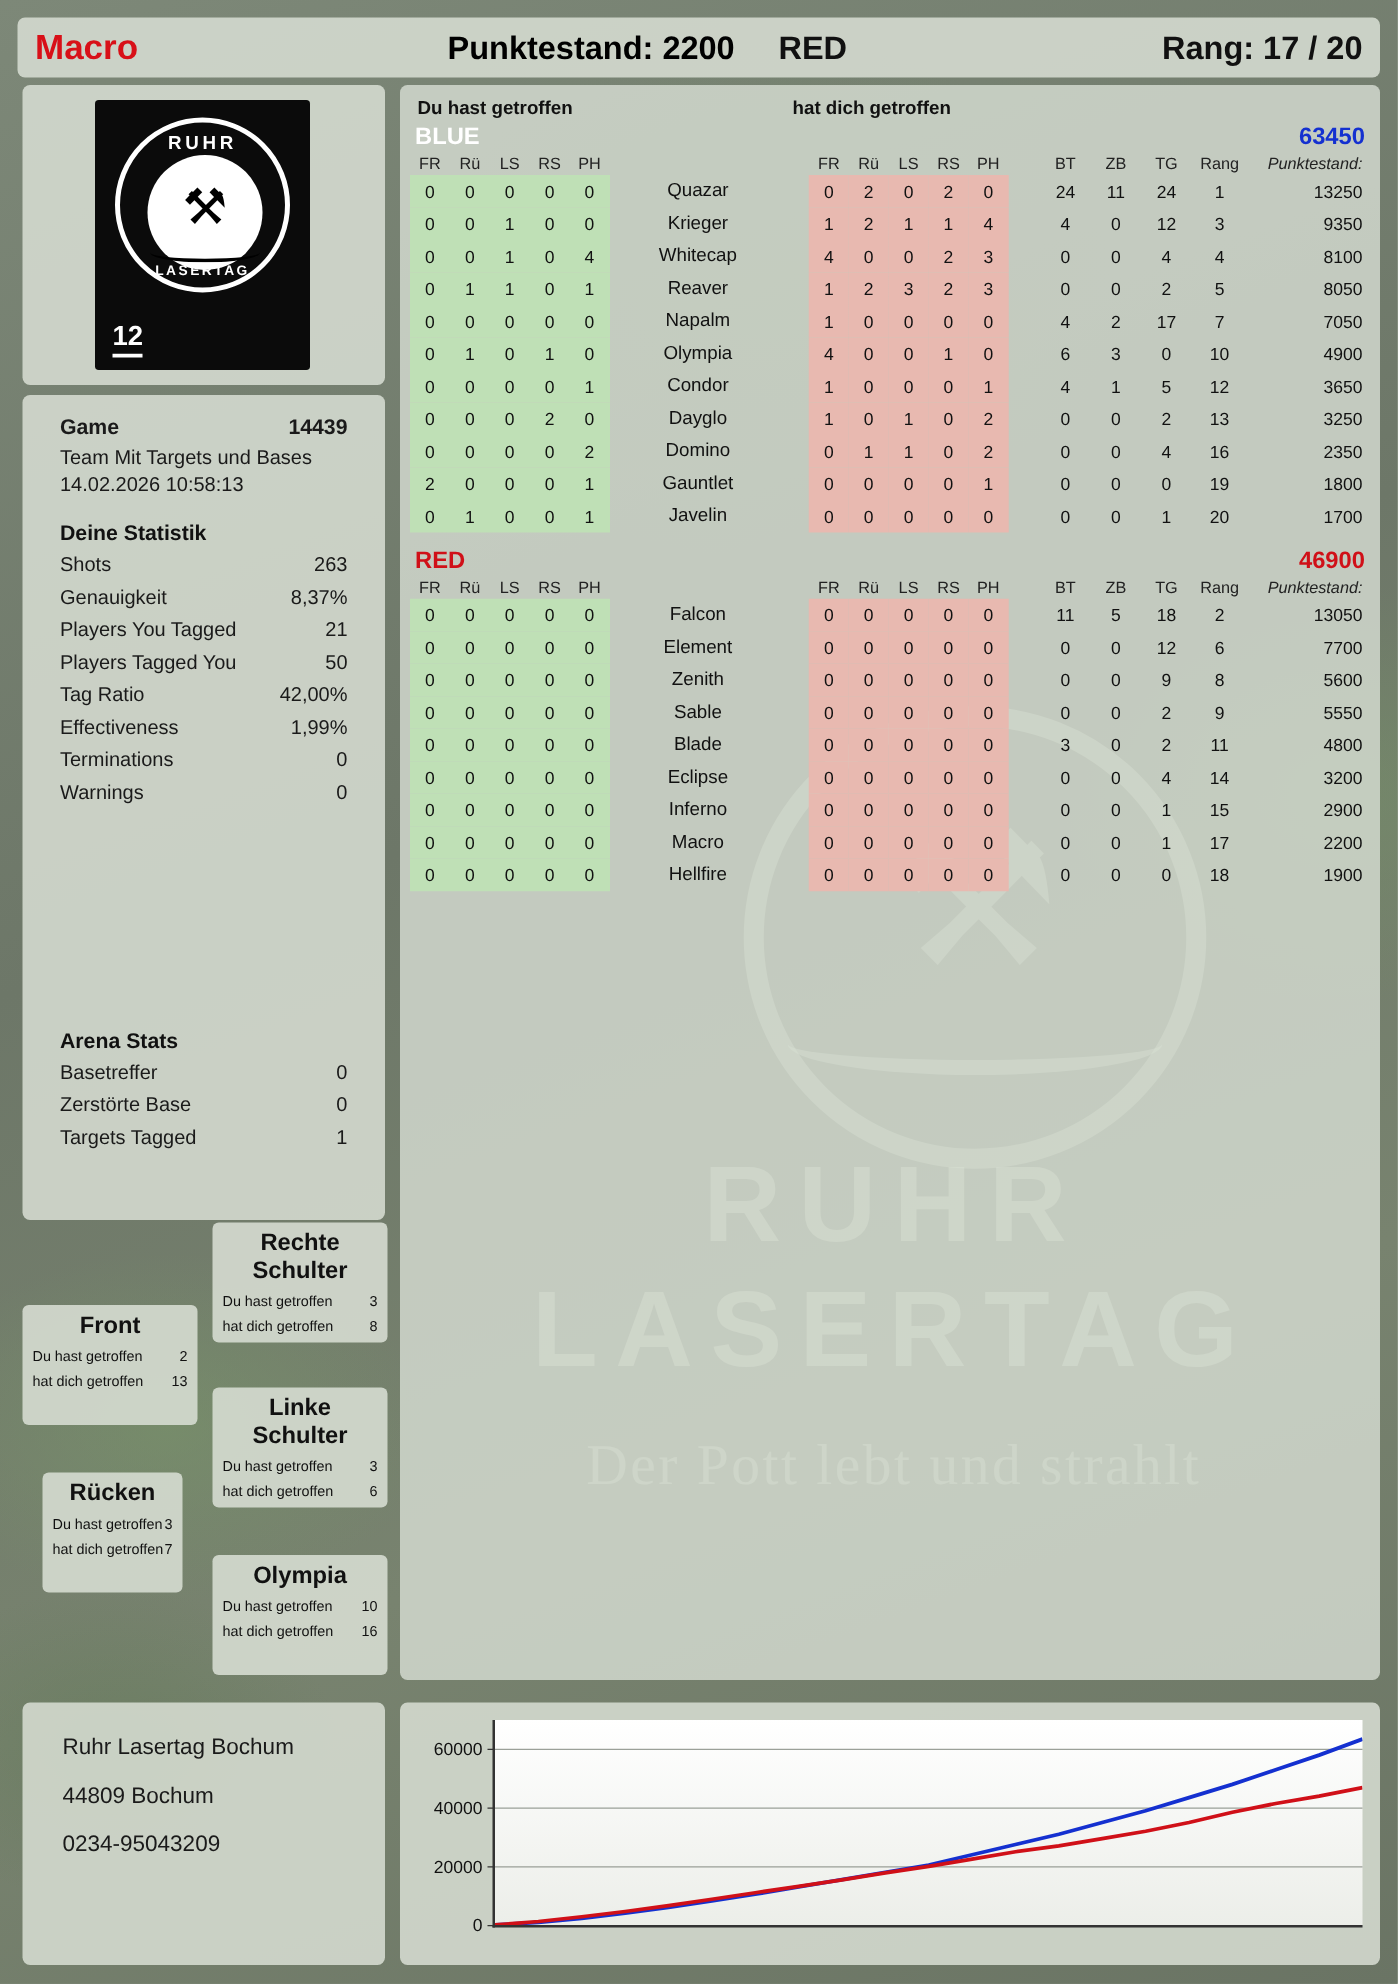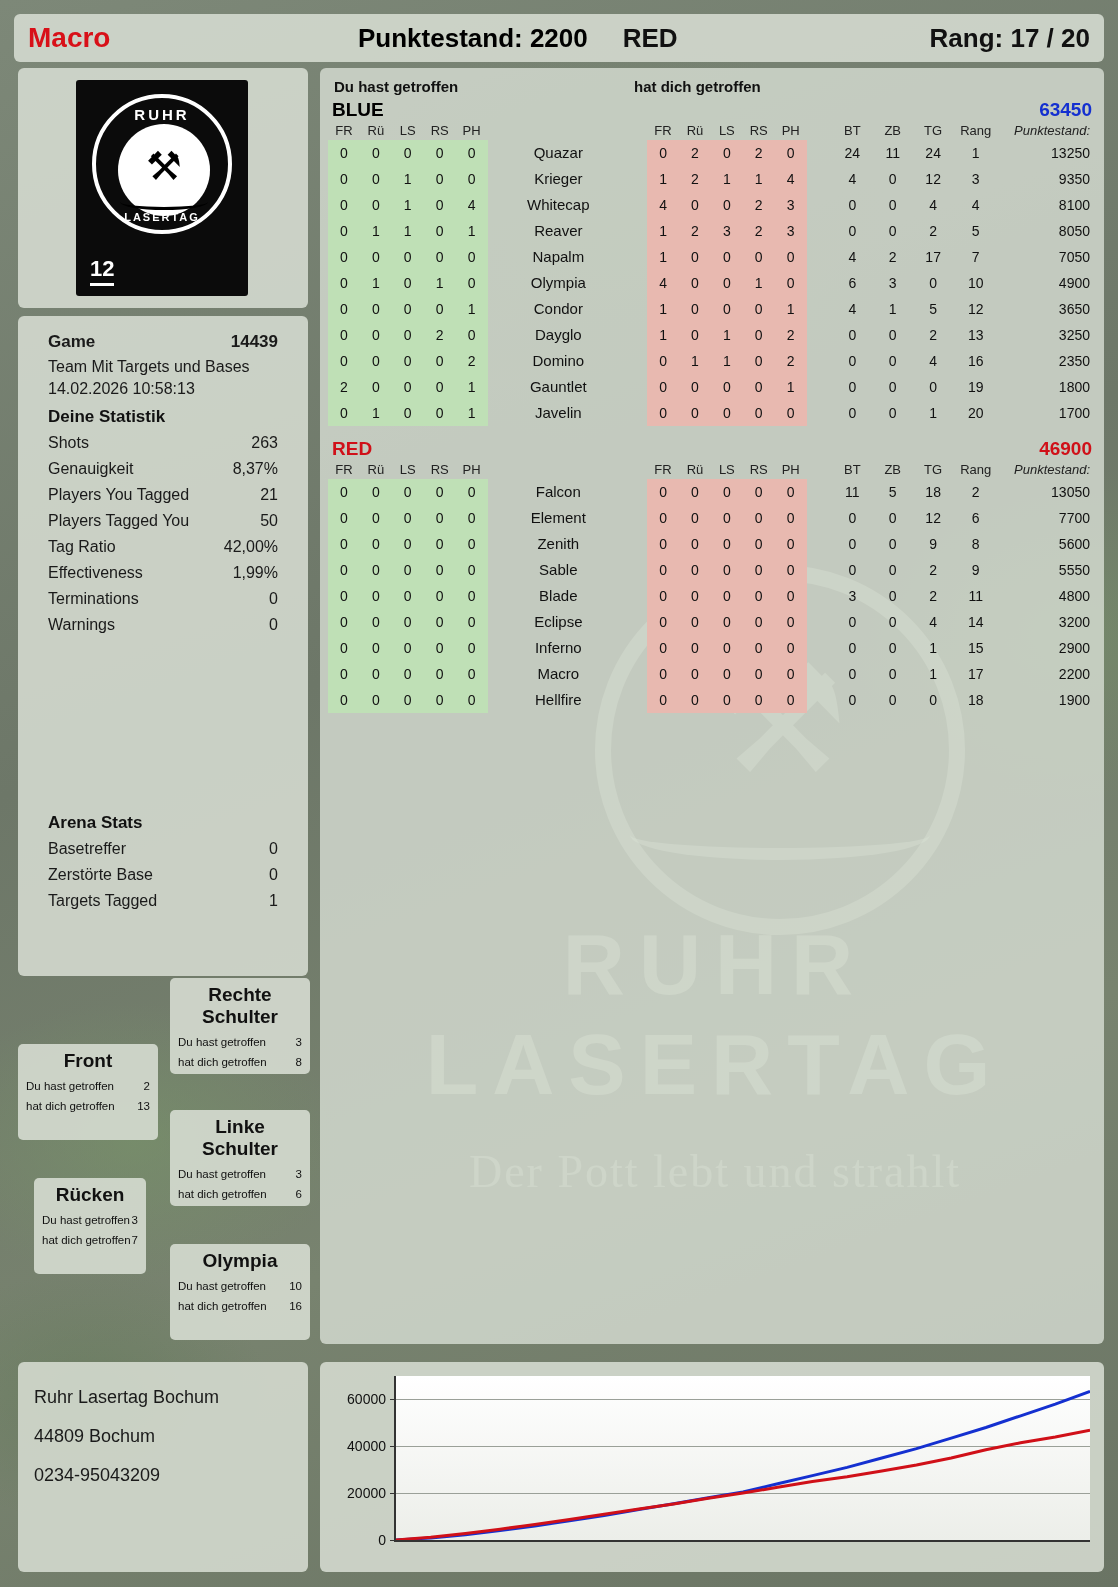--- a/index.html
+++ b/index.html
@@ -104,21 +104,21 @@
   .body-panel .bp-title { text-align:center; font-size:19px; font-weight:bold; color:#111; margin-bottom:4px; }
   .body-panel .bp-row { display:flex; justify-content:space-between; font-size:11.5px; color:#111; padding:4px 0; }
   .body-panel .bp-row .bv { font-weight:normal; }
   #panel-front { left:18px; top:1044px; width:140px; height:96px; }
   #panel-ruecken { left:34px; top:1178px; width:112px; height:96px; }
   #panel-rechte { left:170px; top:978px; width:140px; height:96px; }
   #panel-linke { left:170px; top:1110px; width:140px; height:96px; }
   #panel-phasor { left:170px; top:1244px; width:140px; height:96px; }
 
   
-  #address-panel { left:18px; top:1362px; width:290px; height:210px; padding:16px 16px; }
+  #address-panel { left:18px; top:1362px; width:290px; height:210px; padding:16px 32px; }
   #address-panel div { font-size:18px; color:#1a1a1a; padding:9px 0; }
 
   
   #scoreboard { left:320px; top:68px; width:784px; height:1276px; padding:10px 8px; background:rgba(216,222,212,.80); }
   .sb-head { display:flex; font-size:15px; font-weight:bold; color:#111; padding-left:6px; }
   .sb-head .h1 { width:300px; }
   .sb-head .h2 { }
   .team-line { display:flex; justify-content:space-between; font-size:19px; font-weight:bold; padding:4px 4px 2px; }
 
   table.sb { border-collapse:collapse; width:100%; font-size:14px; color:#111; }
@@ -189,21 +189,21 @@
 </div>
 
 <div class="panel" id="stats-panel" data-interactable="false">
   <div class="row" data-interactable="false">
     <span class="k" style="font-weight:bold;font-size:17px" data-interactable="false">Game</span>
     <span class="v" style="font-weight:bold;font-size:17px" data-interactable="false">14439</span>
   </div>
   <div class="sub" data-interactable="false">Team Mit Targets und Bases</div>
   <div class="sub" data-interactable="false">14.02.2026 10:58:13</div>
 
-  <div class="sec-title" style="margin-top:2px" data-interactable="false">Deine Statistik</div>
+  <div class="sec-title" style="margin-top:12px" data-interactable="false">Deine Statistik</div>
 
   <div class="row" data-interactable="false">
     <span class="k" data-interactable="false">Shots</span>
     <span class="v" data-interactable="false">263</span>
   </div>
   <div class="row" data-interactable="false">
     <span class="k" data-interactable="false">Genauigkeit</span>
     <span class="v" data-interactable="false">8,37%</span>
   </div>
   <div class="row" data-interactable="false">
@@ -312,21 +312,21 @@
   <div data-interactable="false">0234-95043209</div>
 </div>
 
 <div class="panel" id="scoreboard" data-interactable="false">
   <div class="sb-head" data-interactable="false">
     <div class="h1" data-interactable="false">Du hast getroffen</div>
     <div class="h2" data-interactable="false">hat dich getroffen</div>
   </div>
   <div id="sb-body">
       <div class="team-line" data-interactable="false">
-        <span data-interactable="false" style="color: #000000;">BLUE</span>
+        <span data-interactable="false" style="color: #ffffff;">BLUE</span>
         <span data-interactable="false" style="color: rgb(20, 48, 208);">63450</span>
       </div>
       <table class="sb" data-interactable="false">
         <thead>
           <tr>
             <th class="colhit" data-interactable="false">FR</th>
             <th class="colhit" data-interactable="false">Rü</th>
             <th class="colhit" data-interactable="false">LS</th>
             <th class="colhit" data-interactable="false">RS</th>
             <th class="colhit" data-interactable="false">PH</th>

